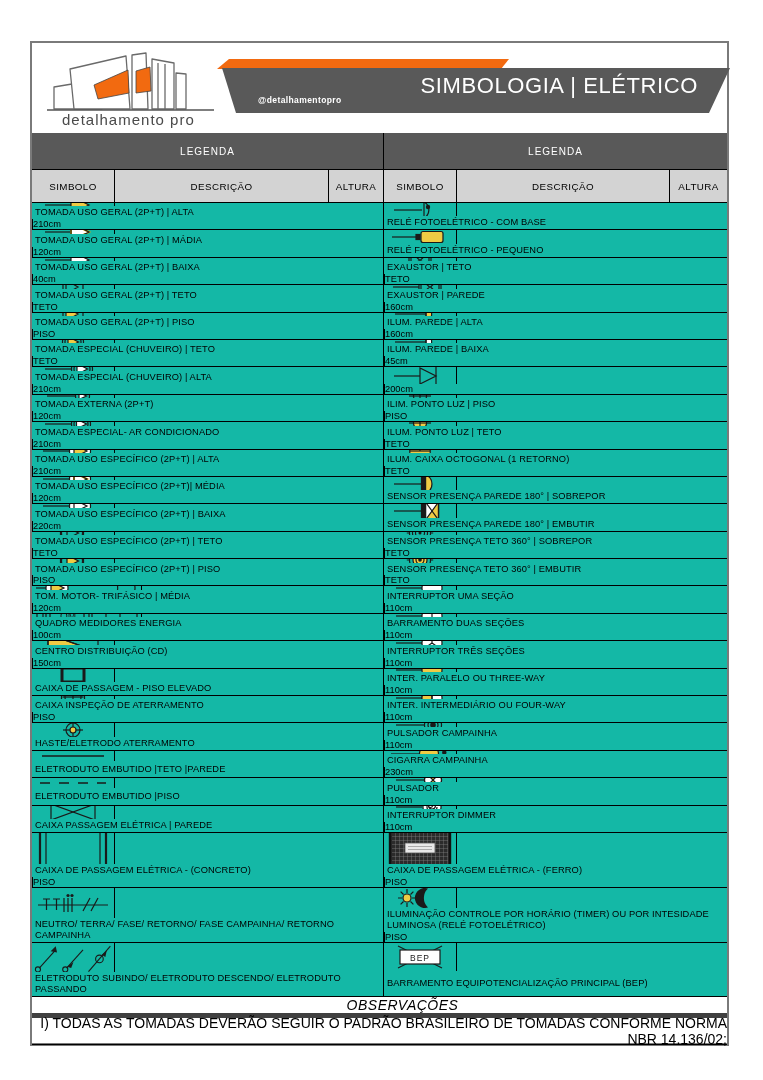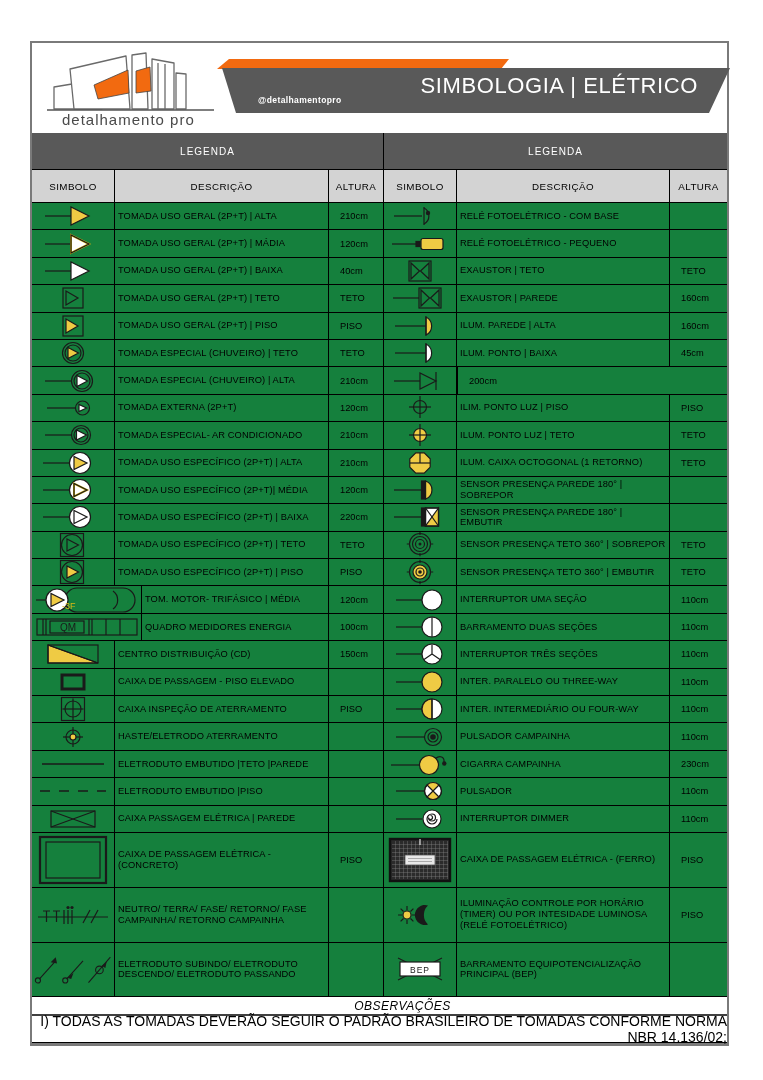--- a/index.html
+++ b/index.html
@@ -26,36 +26,36 @@
   .legend-cell{height:37px;border-bottom:1px solid #000;box-sizing:border-box;
                display:flex;align-items:center;justify-content:center;
                color:#fff;font-weight:normal;font-size:10px;letter-spacing:1px;}
   .subhead{height:33px;border-bottom:1px solid #000;box-sizing:border-box;display:flex;}
   .sh{display:flex;align-items:center;justify-content:center;font-size:9.8px;letter-spacing:.4px;box-sizing:border-box;}
   .lcol .sh-sym{width:83px;border-right:1px solid #000;}
   .rcol .sh-sym{width:73px;border-right:1px solid #000;}
   .sh-desc{flex:1;}
   .lcol .sh-alt{width:55px;border-left:1px solid #000;}
   .rcol .sh-alt{width:58px;border-left:1px solid #000;}
-  .row{display:flex;height:27.4px;border-bottom:1px solid #000;box-sizing:border-box;background:#15803d;}
+  .row{display:flex;height:27.4px;border-bottom:1px solid #000;box-sizing:border-box;background:#14b8a6;flex-direction:column;}
   .row.tall{height:54.8px;}
   .sym{display:flex;align-items:center;justify-content:center;box-sizing:border-box;overflow:hidden;}
   .lcol .sym{width:83px;border-right:1px solid #000;}
   .rcol .sym{width:73px;border-right:1px solid #000;}
   .lcol .row.wide .sym{width:110px;}
   .sym svg{display:block;}
   .desc{flex:1;display:flex;align-items:center;padding:1px 2px 1px 3px;
         font-size:9.3px;line-height:1.18;letter-spacing:.1px;box-sizing:border-box;}
-  .alt{display:flex;align-items:center;padding-left:11px;font-size:9.3px;box-sizing:border-box;}
+  .alt{display:flex;align-items:center;padding-left:0;font-size:9.3px;box-sizing:border-box;}
   .lcol .alt{width:55px;border-left:1px solid #000;}
   .rcol .alt{width:58px;border-left:1px solid #000;}
   
-  .obs-title{height:22px;border-bottom:2px solid #404040;box-sizing:border-box;
+  .obs-title{height:22px;border-bottom:5px solid #404040;box-sizing:border-box;
              display:flex;align-items:center;justify-content:center;
-             font-size:12px;font-style:italic;letter-spacing:.5px;padding-left:46px;}
+             font-size:14px;font-style:italic;letter-spacing:.5px;padding-left:46px;}
   .obs-note{height:27px;border-bottom:1px solid #000;box-sizing:border-box;
             display:flex;align-items:center;padding-left:4px;font-size:14px;text-align:right;}
   .obs-empty{flex:1;}
 </style>
 </head>
 <body>
 
 <div class="page">
   <div class="frame">
 
@@ -462,21 +462,21 @@
               <div class="alt">160cm</div>
             </div>
             <div class="row">
               <div class="sym">
                 <svg width="54" height="26" viewBox="0 0 54 26" fill="none" stroke="#1a1a1a" stroke-width="1.2">
                   <line x1="2" y1="13" x2="33" y2="13"></line>
                   <path d="M33,4 A10,10 0 0 1 33,22 Z" fill="#fff"></path>
                   <line x1="33" y1="3.5" x2="33" y2="22.5"></line>
                 </svg>
               </div>
-              <div class="desc">ILUM. PONTO | BAIXA</div>
+              <div class="desc">ILUM. PAREDE | BAIXA</div>
               <div class="alt">45cm</div>
             </div>
             <div class="row">
               <div class="sym">
                 <svg width="56" height="26" viewBox="0 0 56 26" fill="none" stroke="#1a1a1a" stroke-width="1.2">
                   <line x1="2" y1="13" x2="28" y2="13"></line>
                   <polygon points="28,5 28,21 44,13"></polygon>
                   <line x1="44" y1="4" x2="44" y2="22"></line>
                 </svg>
               </div>

